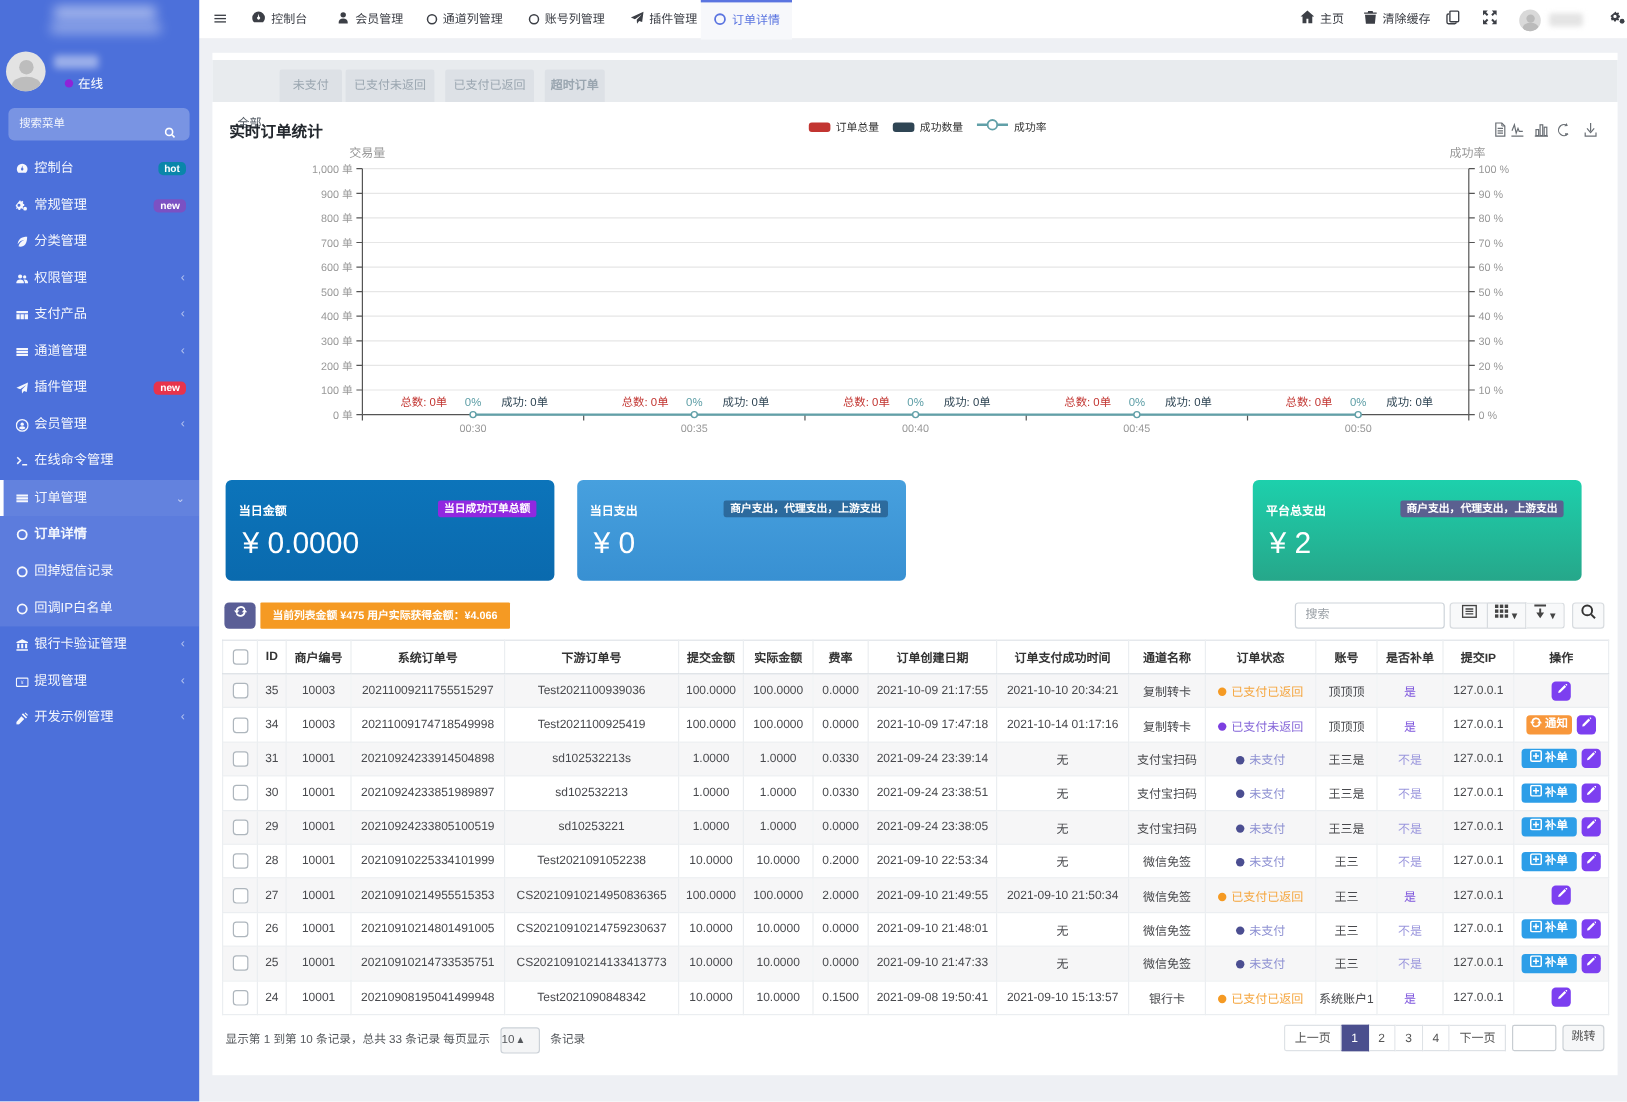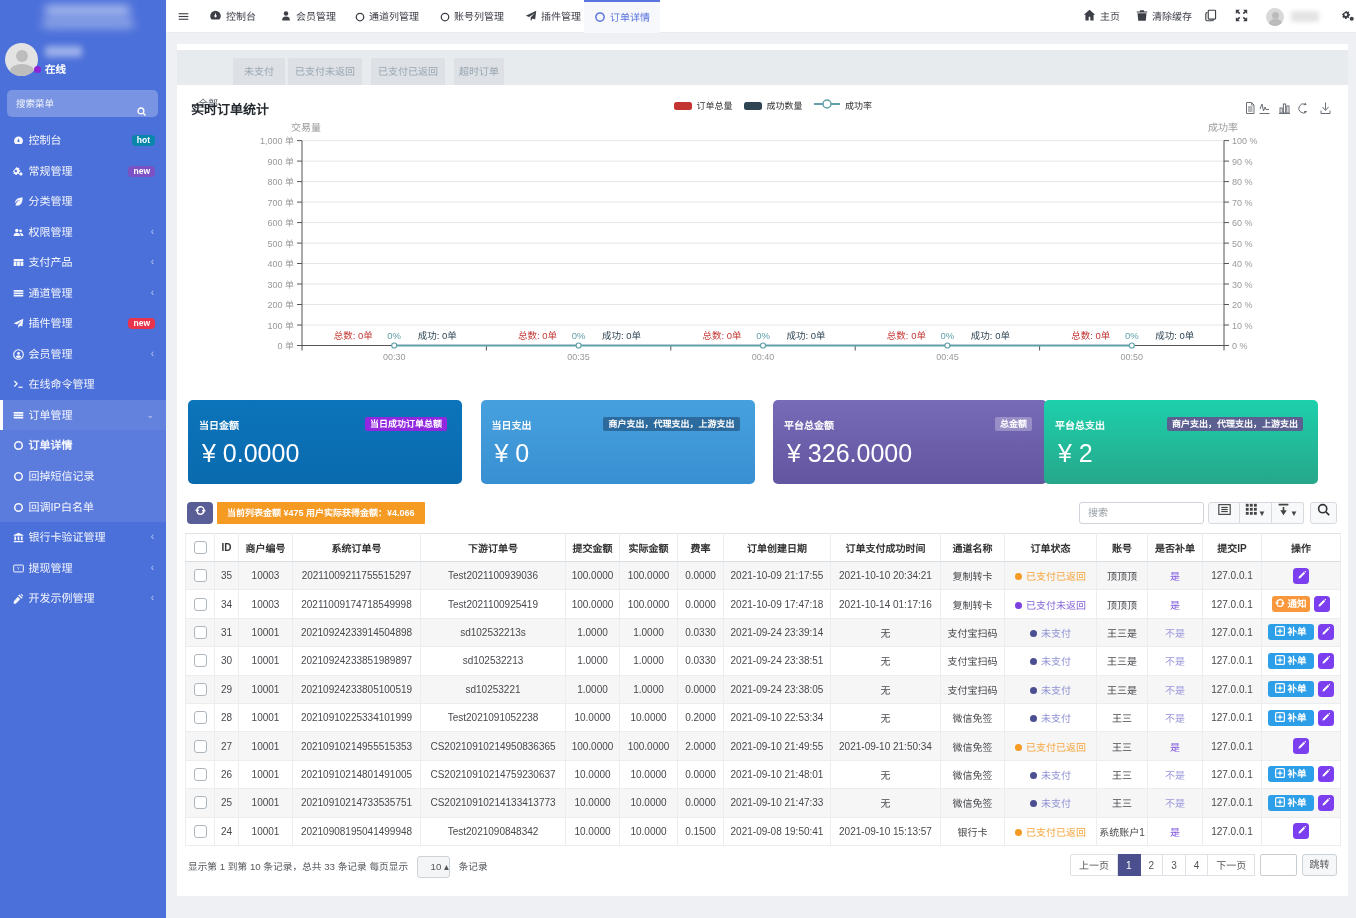--- a/index.html
+++ b/index.html
@@ -6,21 +6,21 @@
 html,body{width:1356px;height:918px;overflow:hidden;font-family:"Liberation Sans",sans-serif;}
 body{position:relative;background:#eef0f4;font-size:10px;color:#444;}
 .abs{position:absolute;}
 
 #sidebar{position:absolute;left:0;top:0;width:166px;height:918px;background:#4c70da;color:#fff;z-index:5;}
 .logoblur{position:absolute;background:rgba(255,255,255,0.5);filter:blur(5px);border-radius:3px;}
 #avatar{position:absolute;left:5px;top:43px;width:33px;height:33px;border-radius:50%;background:#e3e3e3;overflow:hidden;}
 #avatar .head{position:absolute;left:10.5px;top:7px;width:12px;height:12px;border-radius:50%;background:#bdbdbd;}
 #avatar .bod{position:absolute;left:4.5px;top:21px;width:24px;height:14px;border-radius:50%;background:#bdbdbd;}
 .nameblur{position:absolute;left:45px;top:46px;width:37px;height:11px;background:rgba(255,255,255,0.45);filter:blur(3px);border-radius:2px;}
-#online{position:absolute;left:34px;top:61px;font-size:10.5px;color:#fff;font-weight:bold;}
+#online{position:absolute;left:54px;top:61px;font-size:10.5px;color:#fff;}
 #online .dot{display:inline-block;width:7px;height:7px;border-radius:50%;background:#8e24d8;margin-right:4px;}
 #sbsearch{position:absolute;left:7px;top:90px;width:151px;height:27px;background:rgba(255,255,255,0.25);border-radius:5px;color:rgba(255,255,255,0.92);font-size:9.5px;line-height:27px;padding:0 9px;}
 #sbsearch .mag{position:absolute;right:12px;top:9px;}
 #menu{position:absolute;left:0;top:125px;width:166px;}
 .mi{position:relative;height:30.55px;line-height:30.55px;color:rgba(255,255,255,0.93);font-size:11px;white-space:nowrap;}
 .mi .ic{position:absolute;left:13px;top:10px;width:11px;height:11px;opacity:0.95;}
 .mi .tx{position:absolute;left:28.5px;top:0;}
 .mi .chev{position:absolute;right:12px;top:0;font-size:10px;color:rgba(255,255,255,0.6);}
 .badge{position:absolute;right:11px;top:10px;height:11px;line-height:11px;padding:0 5px;border-radius:4px;font-size:8.5px;font-weight:bold;color:#fff;}
 .b-hot{background:#0a86aa;}
@@ -73,21 +73,21 @@
 .dot-p{background:#7c3fe0;}
 .dot-g{background:#4b4e91;}
 .yes{color:#7d55dd;}
 .no{color:#9b97dd;}
 .be{display:inline-block;width:16px;height:16px;background:#7c3ff0;border-radius:3.5px;color:#fff;line-height:15px;vertical-align:middle;}
 .bb{display:inline-block;height:16px;background:#2d9ee8;border-radius:3px;color:#fff;line-height:16px;padding:0 7px;font-size:9.5px;vertical-align:middle;margin-right:4px;font-weight:bold;}
 .bo{display:inline-block;height:16px;background:#f8973b;border-radius:3px;color:#fff;line-height:16px;padding:0 3px;font-size:9.5px;vertical-align:middle;margin-right:4px;font-weight:bold;}
 .cb{display:inline-block;width:13px;height:13px;border:1px solid #aeb6bd;border-radius:3px;background:#fff;vertical-align:middle;}
 
 #ftext{position:absolute;left:11px;top:812px;font-size:9.7px;color:#55585c;line-height:22px;}
-#psize{display:inline-block;width:33px;height:22px;border:1px solid #ccd2d8;background:#f4f5f6;border-radius:3px;text-align:right;line-height:20px;margin:0 6px;}
+#psize{display:inline-block;width:33px;height:22px;border:1px solid #ccd2d8;background:#f4f5f6;border-radius:3px;text-align:left;line-height:20px;margin:0 6px;}
 #pager{position:absolute;left:893px;top:810px;height:21.5px;display:flex;font-size:10px;}
 .pg{height:21.5px;line-height:21.5px;padding:0 8px;border:1px solid #dee2e6;border-left:none;background:#fff;color:#555;}
 .pg:first-child{border-left:1px solid #dee2e6;border-radius:2px 0 0 2px;}
 .pg.act{background:#4b4f8e;color:#fff;border-color:#4b4f8e;}
 #jumpin{position:absolute;left:1083px;top:810px;width:37px;height:22px;border:1px solid #c8cdd2;border-radius:2px;background:#fff;}
 #jumpbtn{position:absolute;left:1125px;top:810px;width:35px;height:22px;border:1px solid #ccd1d6;border-radius:3px;background:#f6f7f8;color:#555;text-align:center;line-height:20px;font-size:10px;}
 </style>
 </head>
 <body>
 <div id="sidebar">
@@ -275,21 +275,21 @@
         <path d="M5.5 2l.4 1.2 1.1.4.8-.8 1.2 1.2-.8.8.4 1.1 1.2.4v1.6l-1.2.4-.4 1.1.8.8-1.2 1.2-.8-.8-1.1.4-.4 1.2H3.9l-.4-1.2-1.1-.4-.8.8L.4 9.2l.8-.8-.4-1.1L-.4 6.9zM4.7 5.3a1.7 1.7 0 1 0 0 3.4 1.7 1.7 0 0 0 0-3.4z"></path>
         <circle cx="12" cy="12" r="2.5"></circle>
       </svg></div>
 </div>
 <div id="card">
   <div id="tabstrip"></div>
   <div class="tab on" style="left:10px;width:42px;">全部</div>
   <div class="tab" style="left:56px;width:52px;">未支付</div>
   <div class="tab" style="left:111px;width:74px;">已支付未返回</div>
   <div class="tab" style="left:194px;width:74px;">已支付已返回</div>
-  <div class="tab" style="left:277px;width:50px;">超时订单</div>
+  <div class="tab" style="left:277px;width:50px;font-weight:bold;">超时订单</div>
   <div id="chtitle">实时订单统计</div>
   <div id="legend">
     <span class="sw" style="background:#c23531;"></span><span class="t">订单总量</span>
     <span class="sw" style="background:#2f4554;"></span><span class="t">成功数量</span>
     <svg width="26" height="12" viewBox="0 0 26 12" style="vertical-align:-1px;margin-right:5px;">
         <line x1="0" y1="6" x2="26" y2="6" stroke="#61a0a8" stroke-width="2"></line>
         <circle cx="13" cy="6" r="4" fill="#fff" stroke="#61a0a8" stroke-width="1.5"></circle>
       </svg><span>成功率</span>
   </div>
   <div id="cicons"><svg width="95" height="18" viewBox="0 0 95 18" fill="none" stroke="#6a6f75" stroke-width="1">
@@ -407,25 +407,20 @@
   <div class="stat" style="left:11px;background:linear-gradient(180deg,#0c74ba,#0a6aae);">
     <div class="lb">当日金额</div>
       <div class="bdg" style="background:#9128e0;">当日成功订单总额</div>
     <div class="val">¥ 0.0000</div>
   </div>
   <div class="stat" style="left:303.5px;background:linear-gradient(180deg,#47a0de,#3890d2);">
     <div class="lb">当日支出</div>
       <div class="bdg" style="background:rgba(22,58,96,0.5);">商户支出，代理支出，上游支出</div>
     <div class="val">¥ 0</div>
   </div>
-  <div class="stat" style="left:596px;background:linear-gradient(180deg,#776ab7,#63559f);">
-    <div class="lb">平台总金额</div>
-      <div class="bdg" style="background:rgba(255,255,255,0.28);">总金额</div>
-    <div class="val">¥ 326.0000</div>
-  </div>
   <div class="stat" style="left:867px;background:linear-gradient(180deg,#1dd0ac,#26a78a);">
     <div class="lb">平台总支出</div>
       <div class="bdg" style="background:#5b6090;">商户支出，代理支出，上游支出</div>
     <div class="val">¥ 2</div>
   </div>
   <div id="btnrefresh"><svg width="11" height="11" viewBox="0 0 16 16" fill="#fff">
         <path d="M13.8 5.2A6.2 6.2 0 0 0 2 7H0l3.2 3.8L6.5 7H4.2a4.2 4.2 0 0 1 7.7-1.3zM2.2 10.8A6.2 6.2 0 0 0 14 9h2l-3.2-3.8L9.5 9h2.3a4.2 4.2 0 0 1-7.7 1.3z"></path>
       </svg></div>
   <div id="orangepill">当前列表金额 ¥475 用户实际获得金额：¥4.066</div>
   <div id="tsearch">搜索</div>

